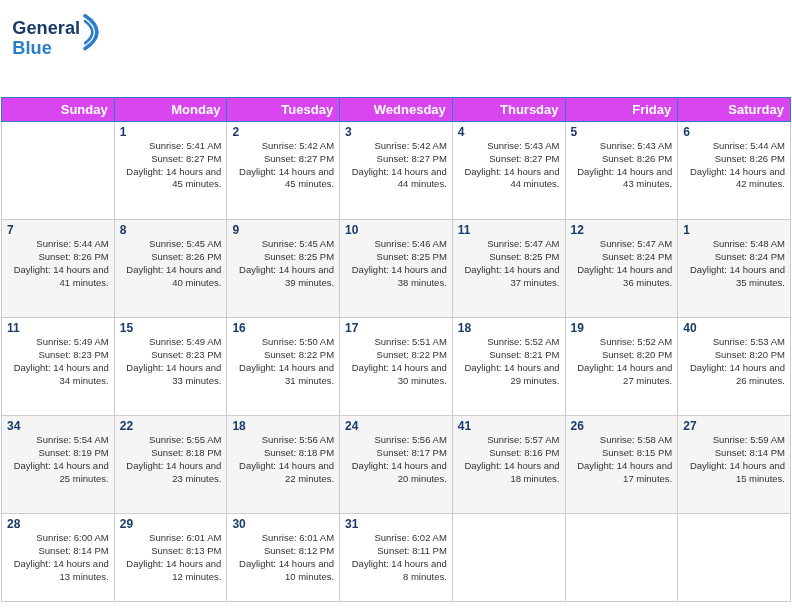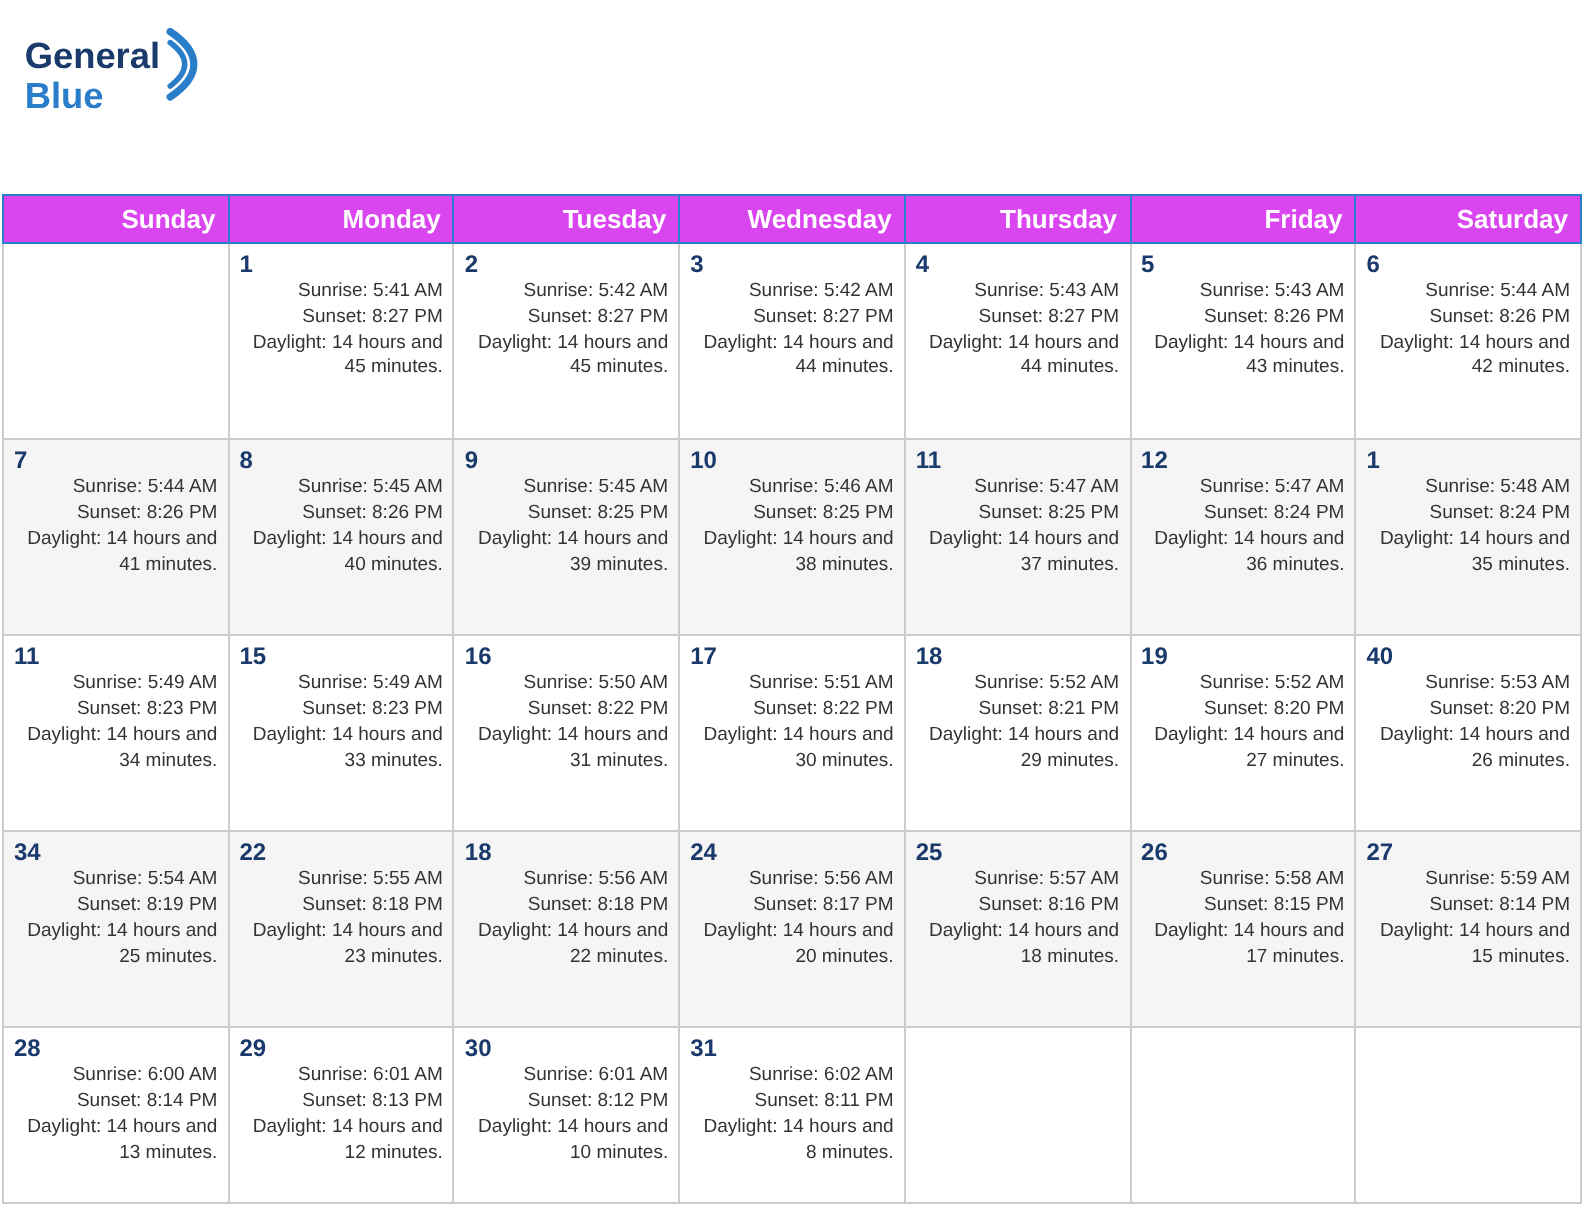--- a/index.html
+++ b/index.html
@@ -223,21 +223,21 @@
           </td>
           <td>
             <span class="day-number">18</span>
             <div class="day-info">Sunrise: 5:56 AM<br>Sunset: 8:18 PM<br>Daylight: 14 hours and 22 minutes.</div>
           </td>
           <td>
             <span class="day-number">24</span>
             <div class="day-info">Sunrise: 5:56 AM<br>Sunset: 8:17 PM<br>Daylight: 14 hours and 20 minutes.</div>
           </td>
           <td>
-            <span class="day-number">25</span>
+            <span class="day-number">41</span>
             <div class="day-info">Sunrise: 5:57 AM<br>Sunset: 8:16 PM<br>Daylight: 14 hours and 18 minutes.</div>
           </td>
           <td>
             <span class="day-number">26</span>
             <div class="day-info">Sunrise: 5:58 AM<br>Sunset: 8:15 PM<br>Daylight: 14 hours and 17 minutes.</div>
           </td>
           <td>
             <span class="day-number">27</span>
             <div class="day-info">Sunrise: 5:59 AM<br>Sunset: 8:14 PM<br>Daylight: 14 hours and 15 minutes.</div>
           </td>

